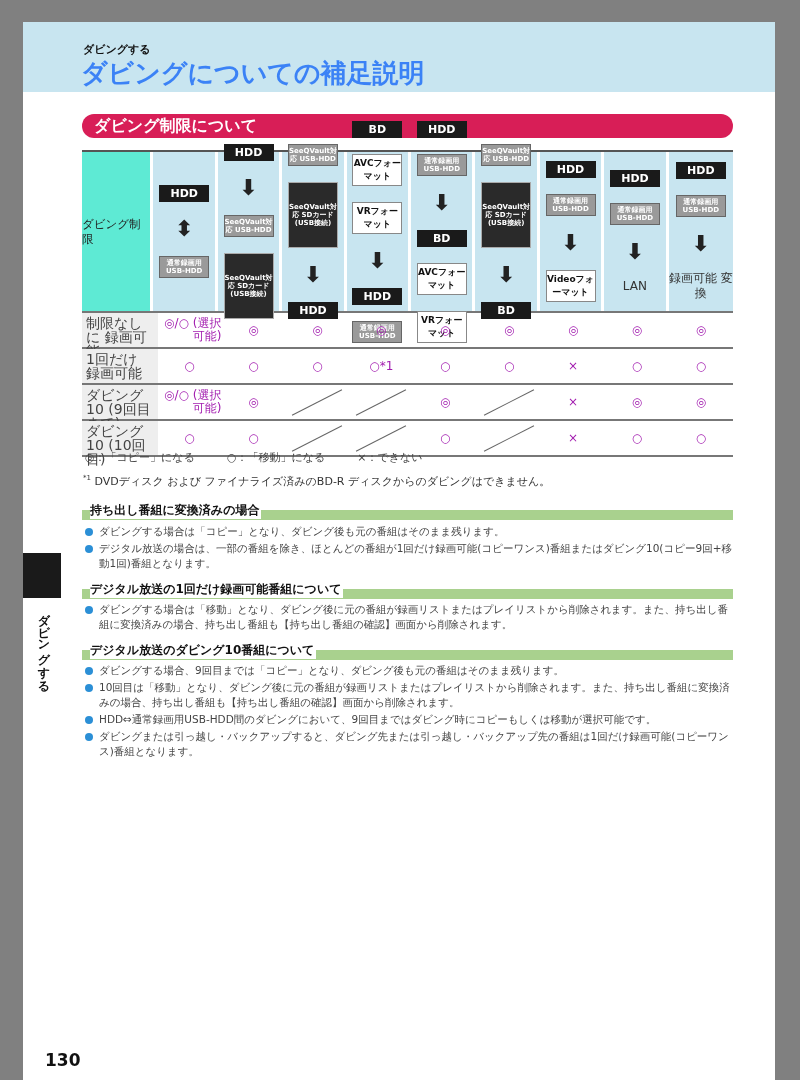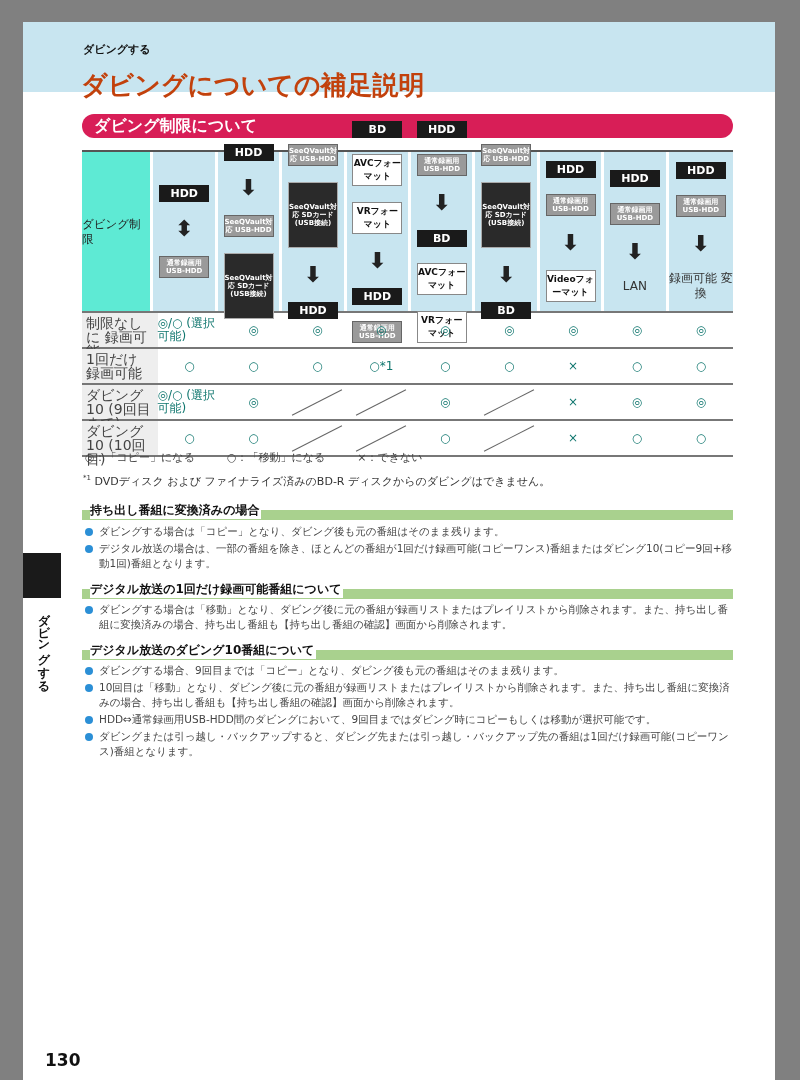--- a/index.html
+++ b/index.html
@@ -1,42 +1,42 @@
 <!DOCTYPE html>
 <html><head>
 <meta charset="utf-8">
 <style>
   html, body { margin:0; padding:0; }
   body { width:800px; height:1080px; background:#808080; position:relative; overflow:hidden;
          font-family:"DejaVu Sans", "Liberation Sans", sans-serif; color:#222; }
   .page { position:absolute; left:23px; top:22px; width:752px; height:1058px; background:#fff; }
   .header-band { position:absolute; left:0; top:0; width:752px; height:70px; background:#c8e5f0; }
   .breadcrumb { position:absolute; left:60px; top:20px; font-size:11px; font-weight:bold; color:#111; }
-  .page-title { position:absolute; left:58px; top:46px; font-size:26px; font-weight:bold; color:#c2410c; letter-spacing:0px; }
+  .page-title { position:absolute; left:58px; top:34px; font-size:26px; font-weight:bold; color:#3b82f6; letter-spacing:0px; }
   .section-bar { position:absolute; left:59px; top:92px; width:651px; height:24px; background:#d81e57;
                  border-radius:12px; color:#ffffff; font-weight:bold; font-size:16px; line-height:24px; padding-left:12px; box-sizing:border-box; }
 
   .table { position:absolute; left:59px; top:128px; width:651px; }
   .thead { display:flex; height:159px; border-top:2px solid #555; }
   .th-label { width:76px; background:#5eead4; display:flex; align-items:center; justify-content:center;
               font-size:11.5px; border-right:3px solid #fff; box-sizing:border-box; }
   .th-col { width:64.4px; background:#c8e5f0; border-right:3px solid #fff; box-sizing:border-box;
             display:flex; flex-direction:column; align-items:center; justify-content:center; gap:16px; padding:4px 0; }
   .th-col:last-child { border-right:none; }
   .tag { font-size:10px; font-weight:bold; text-align:center; width:50px; box-sizing:border-box; line-height:13px; }
   .tag.black { background:#1a1a1a; color:#fff; padding:2px 0; font-size:11px; }
   .tag.gray { background:#9a9a9a; color:#fff; font-size:7px; line-height:8px; padding:2px 0; border:1px solid #666; }
   .tag.dark { background:#2a2a2a; color:#fff; font-size:7px; line-height:8px; padding:20px 0; border:1px solid #aaa; }
   .tag.white { background:#fff; color:#111; border:1px solid #888; font-size:9px; padding:2px 0; }
   .tag.plain { background:none; color:#333; font-weight:normal; font-size:12px; line-height:15px; width:auto; }
   .arrow { font-size:22px; line-height:22px; color:#222; font-weight:bold; }
 
   .row { display:flex; height:34px; border-top:2px solid #777; }
   .row .rlabel { width:76px; background:#eeeeee; font-size:14px; line-height:14px; padding:3px 4px; box-sizing:border-box; color:#444; }
-  .row .cell { width:64.4px; display:flex; align-items:center; justify-content:center; font-size:12px; color:#0f766e; text-align:left; line-height:13px; position:relative; }
+  .row .cell { width:64.4px; display:flex; align-items:center; justify-content:center; font-size:12px; color:#a21caf; text-align:right; line-height:13px; position:relative; }
   .row .cell.na::after { content:""; position:absolute; left:4px; right:4px; top:50%; height:1px; background:#666; transform:rotate(-27deg); }
   .sup { font-size:7px; vertical-align:top; }
   .table-bottom { border-top:2px solid #777; }
 
   .legend { position:absolute; left:62px; top:428px; font-size:11px; color:#444; display:flex; gap:32px; }
   .footnote { position:absolute; left:60px; top:452px; font-size:11px; color:#333;text-align:right; }
 
   .subhead { position:absolute; left:59px; width:651px; height:10px; background:#a9d18e; }
   .subhead span { position:absolute; left:8px; top:-8px; background:#fff; padding-right:2px; font-size:12px; font-weight:bold; color:#111; }
   .bullets { position:absolute; left:62px; width:650px; font-size:10.5px; color:#444; line-height:15px; margin:0; padding:0; list-style:none; }

